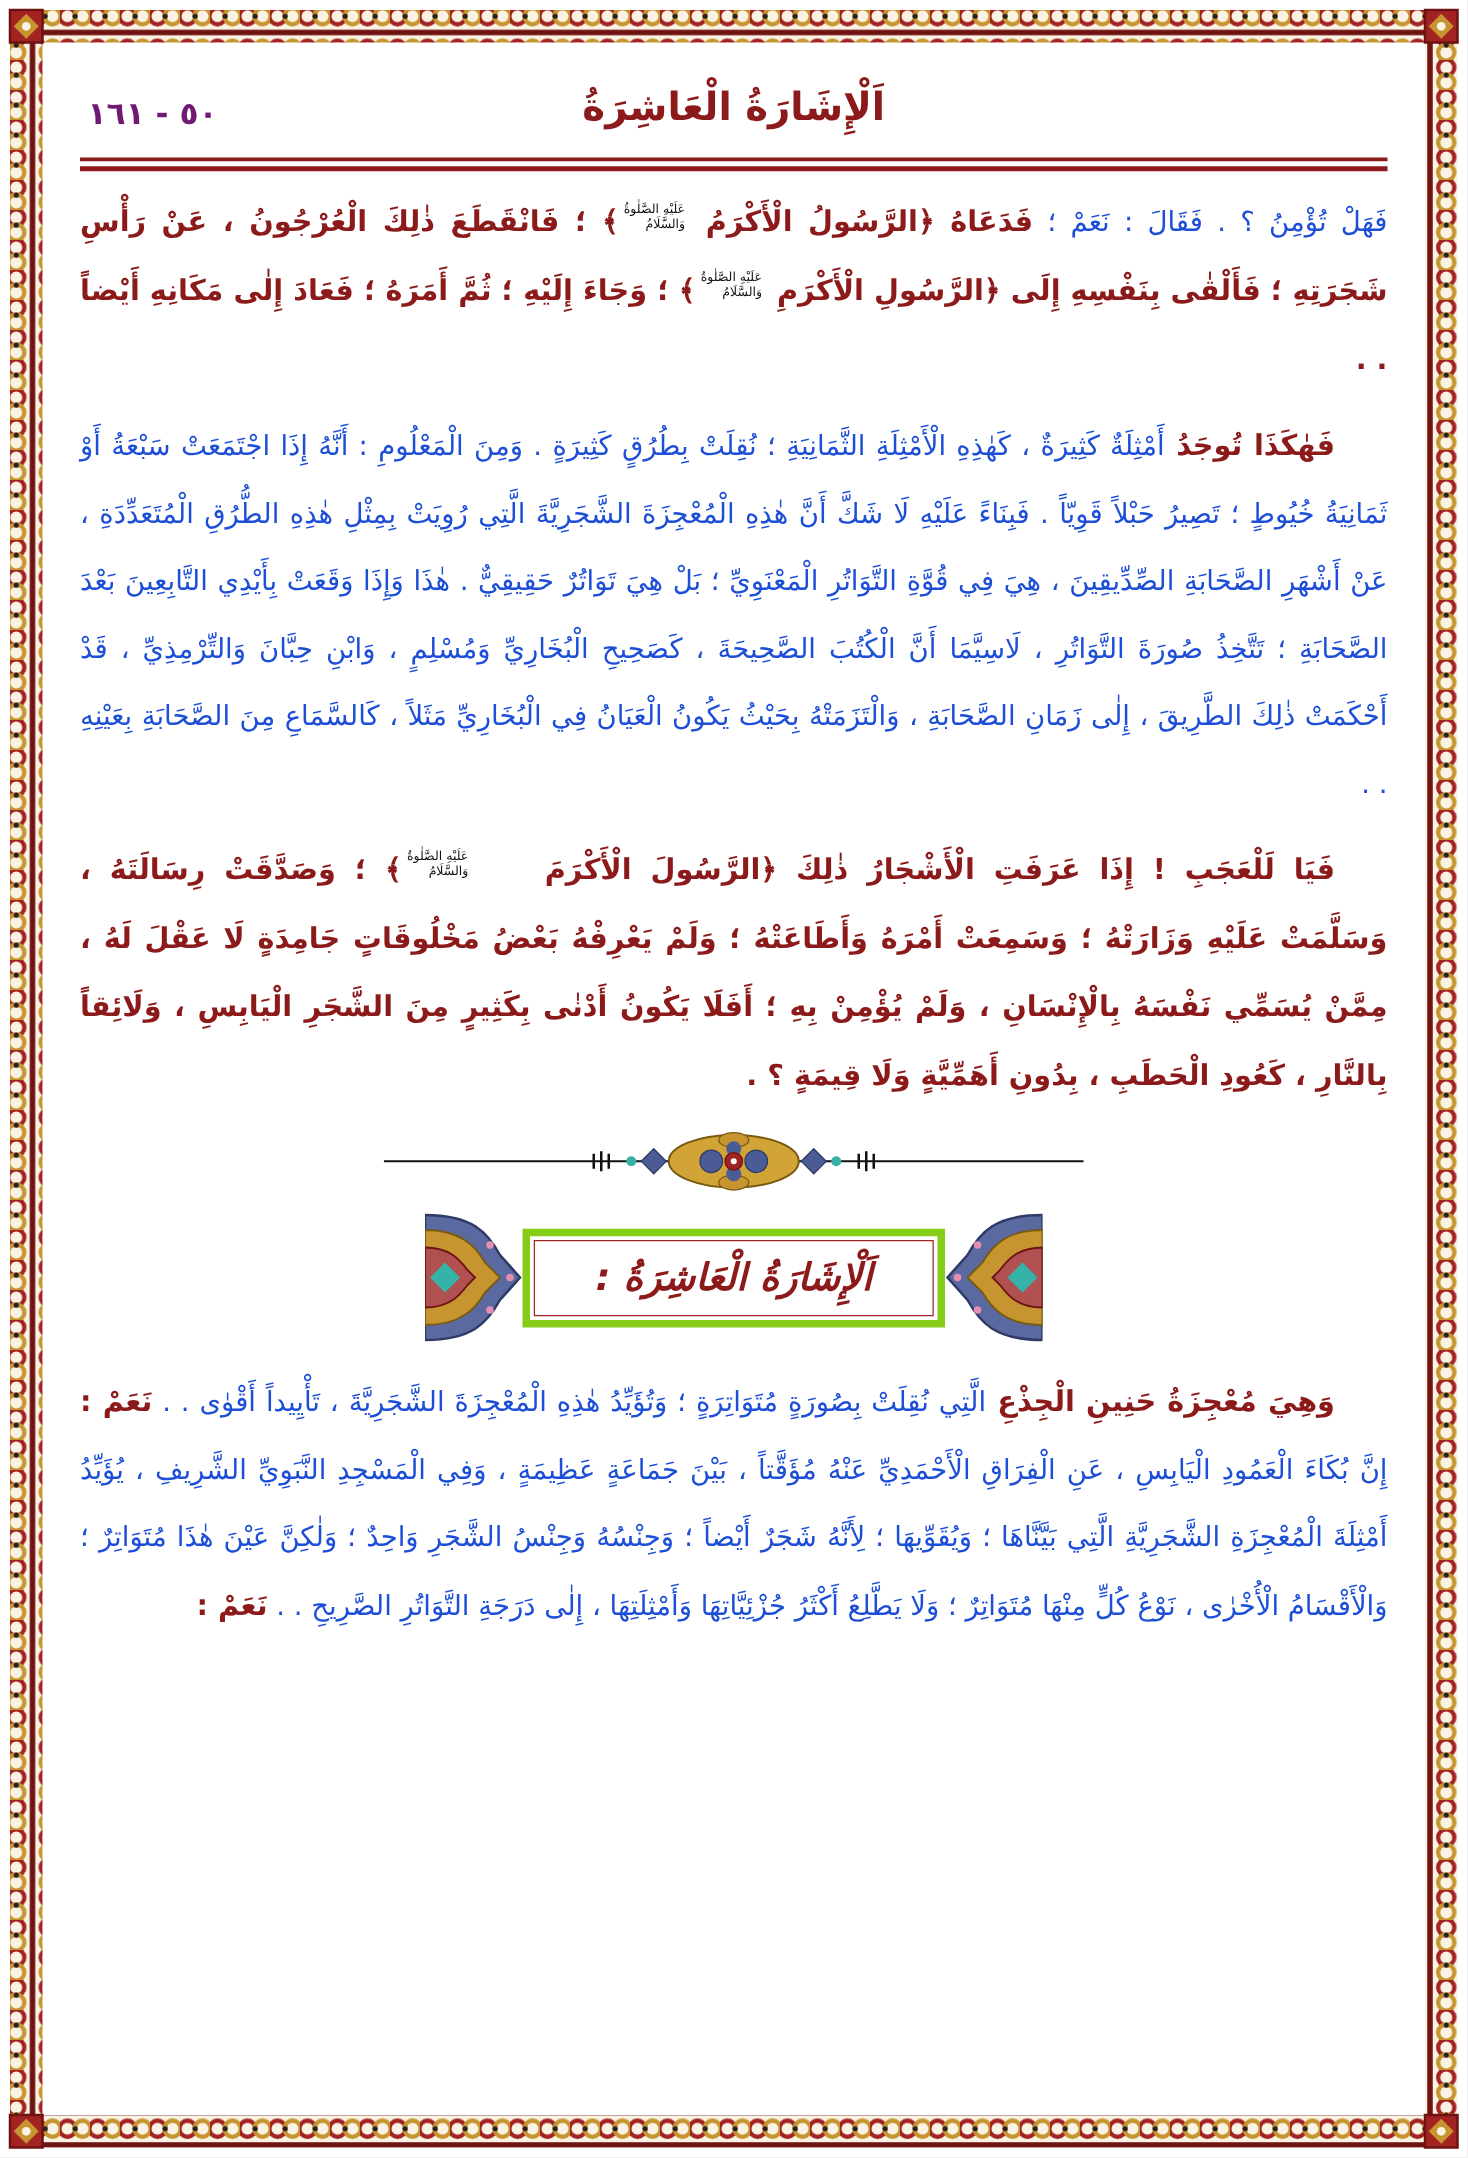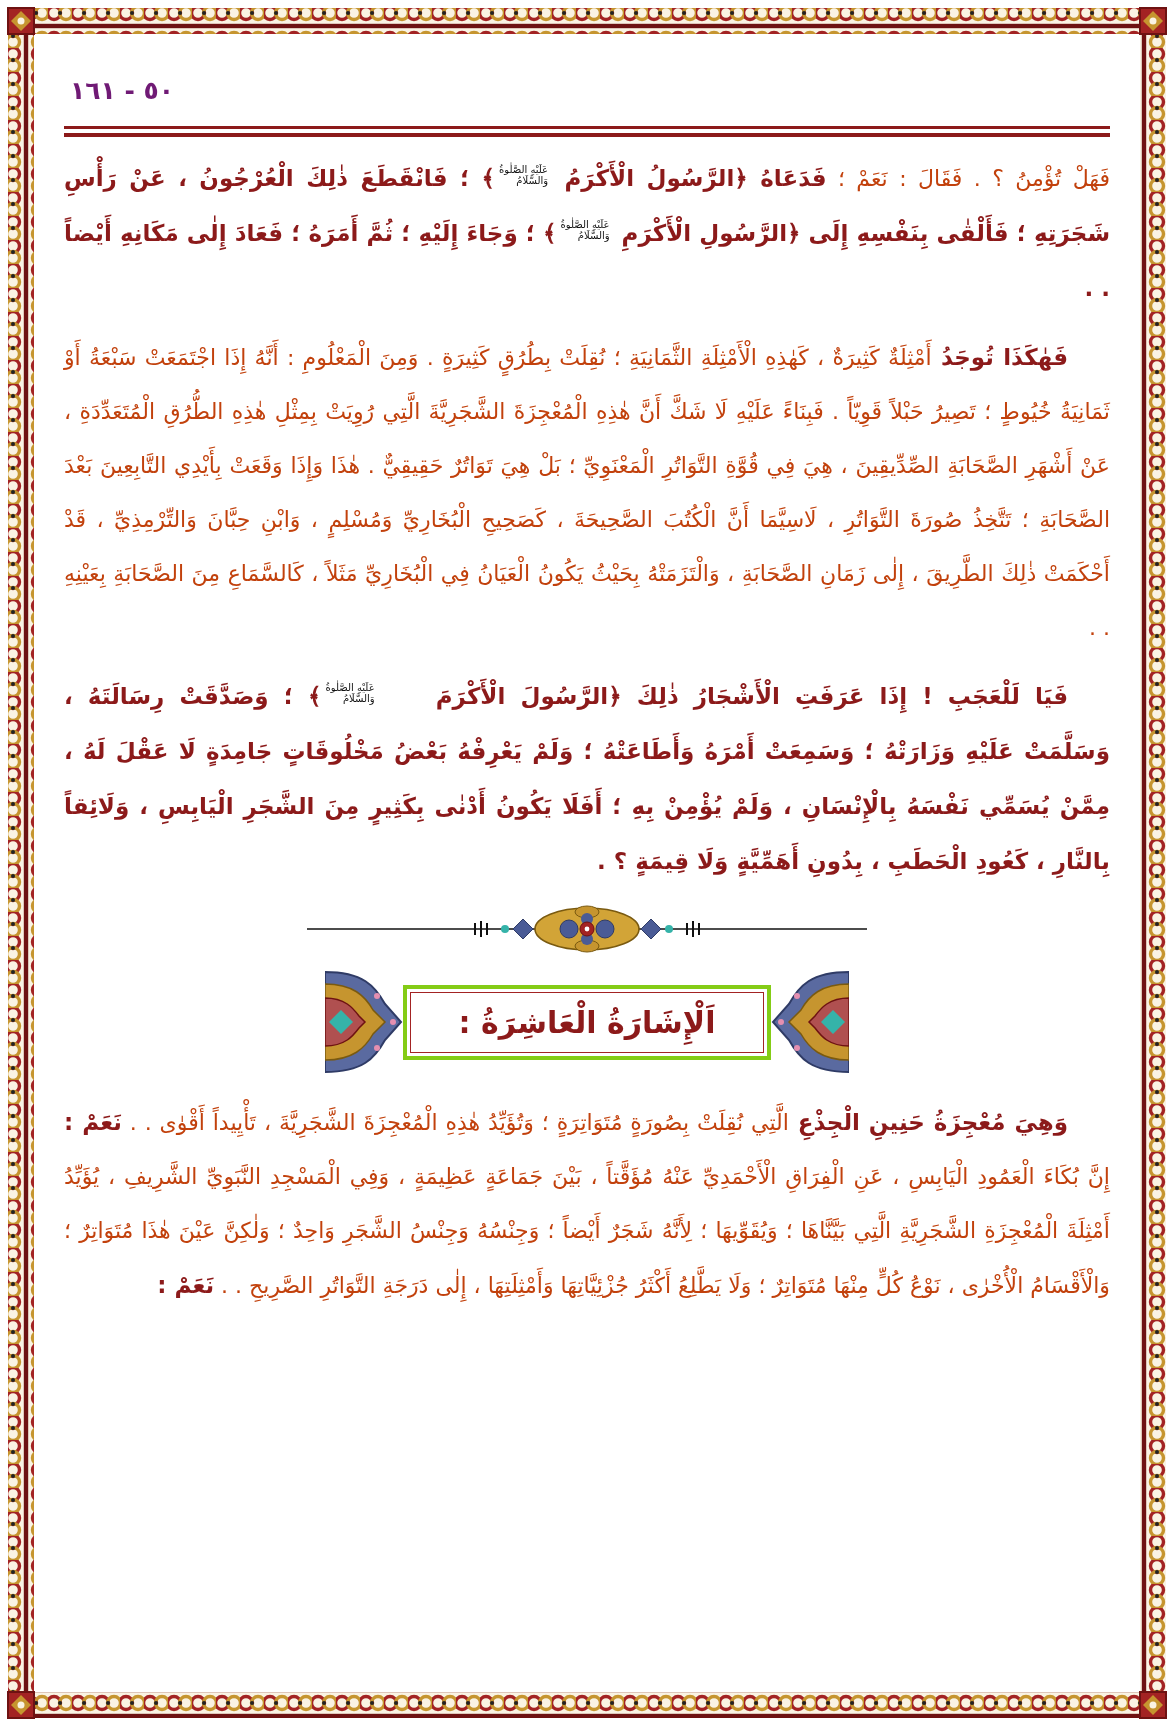--- a/index.html
+++ b/index.html
@@ -39,21 +39,21 @@
   .body-top,.body-bottom{direction:rtl;}
   .para{
     margin:14px 0 0 0;
     font-size:22px;
     line-height:54px;
     text-align:justify;
     color:#131313;
     direction:rtl;
   }
   .para.indent{text-indent:42px;}
-  .run-black{color:#c2410c;}
+  .run-black{color:#1d4ed8;}
   .run-red{color:#8C1A1A;font-weight:bold;font-size:23px;}
   .saw{
     display:inline-block;
     font-size:10px;
     line-height:1.15;
     text-align:right;
     vertical-align:middle;
     margin:0 4px;
     transform:translateY(-5px);
     font-weight:normal;
@@ -63,23 +63,24 @@
     height:48px;
     display:flex;justify-content:center;align-items:center;
   }
   .section-box-row{
     margin-top:10px;
     display:flex;justify-content:center;align-items:center;
     height:118px;
   }
   .wing{flex:0 0 auto;}
   .tbox{
-    border:4px solid #84cc16;
+    border:6px solid #84cc16;
     padding:3px;
     background:#fff;
+    font-style:italic;
   }
   .tbox-inner{
     border:1px solid #A32323;
     padding:12px 48px;
     font-size:30px;font-weight:bold;
     color:#8C1A1A;
     white-space:nowrap;
   }
 </style>
 </head>
@@ -129,20 +130,21 @@
     <g>
       <rect x="1140" y="1692" width="26" height="26" fill="#A32323" stroke="#6E1212" stroke-width="2"></rect>
       <path d="M1153 1695 L1163 1705 L1153 1715 L1143 1705 Z" fill="#C6952F"></path>
         <circle cx="1153" cy="1705" r="3.5" fill="#FAF3E3"></circle>
     </g>
   </svg>
 
   <div class="inner">
 
     <div class="header">
+      <div class="header-title">اَلْإِشَارَةُ الْعَاشِرَةُ</div>
       <div class="page-label">٥٠ - ١٦١</div>
     </div>
 
     <div class="rule"></div>
 
     <div class="body-top">
         <p class="para"><span class="run-black">فَهَلْ تُؤْمِنُ ؟ . فَقَالَ : نَعَمْ ؛ </span><span class="run-red">فَدَعَاهُ ﴿الرَّسُولُ الْأَكْرَمُ </span><span class="saw"><span style="display: block;">عَلَيْهِ الصَّلٰوةُ</span><span style="display: block;">وَالسَّلَامُ</span></span><span class="run-red">﴾ ؛ فَانْقَطَعَ ذٰلِكَ الْعُرْجُونُ ، عَنْ رَأْسِ شَجَرَتِهِ ؛ فَأَلْقٰى بِنَفْسِهِ إِلَى ﴿الرَّسُولِ الْأَكْرَمِ </span><span class="saw"><span style="display: block;">عَلَيْهِ الصَّلٰوةُ</span><span style="display: block;">وَالسَّلَامُ</span></span><span class="run-red">﴾ ؛ وَجَاءَ إِلَيْهِ ؛ ثُمَّ أَمَرَهُ ؛ فَعَادَ إِلٰى مَكَانِهِ أَيْضاً . .</span></p>
         <p class="para indent"><span class="run-red">فَهٰكَذَا تُوجَدُ </span><span class="run-black">أَمْثِلَةٌ كَثِيرَةٌ ، كَهٰذِهِ الْأَمْثِلَةِ الثَّمَانِيَةِ ؛ نُقِلَتْ بِطُرُقٍ كَثِيرَةٍ . وَمِنَ الْمَعْلُومِ : أَنَّهُ إِذَا اجْتَمَعَتْ سَبْعَةُ أَوْ ثَمَانِيَةُ خُيُوطٍ ؛ تَصِيرُ حَبْلاً قَوِيّاً . فَبِنَاءً عَلَيْهِ لَا شَكَّ أَنَّ هٰذِهِ الْمُعْجِزَةَ الشَّجَرِيَّةَ الَّتِي رُوِيَتْ بِمِثْلِ هٰذِهِ الطُّرُقِ الْمُتَعَدِّدَةِ ، عَنْ أَشْهَرِ الصَّحَابَةِ الصِّدِّيقِينَ ، هِيَ فِي قُوَّةِ التَّوَاتُرِ الْمَعْنَوِيِّ ؛ بَلْ هِيَ تَوَاتُرٌ حَقِيقِيٌّ . هٰذَا وَإِذَا وَقَعَتْ بِأَيْدِي التَّابِعِينَ بَعْدَ الصَّحَابَةِ ؛ تَتَّخِذُ صُورَةَ التَّوَاتُرِ ، لَاسِيَّمَا أَنَّ الْكُتُبَ الصَّحِيحَةَ ، كَصَحِيحِ الْبُخَارِيِّ وَمُسْلِمٍ ، وَابْنِ حِبَّانَ وَالتِّرْمِذِيِّ ، قَدْ أَحْكَمَتْ ذٰلِكَ الطَّرِيقَ ، إِلٰى زَمَانِ الصَّحَابَةِ ، وَالْتَزَمَتْهُ بِحَيْثُ يَكُونُ الْعَيَانُ فِي الْبُخَارِيِّ مَثَلاً ، كَالسَّمَاعِ مِنَ الصَّحَابَةِ بِعَيْنِهِ . .</span></p>
         <p class="para indent"><span class="run-red">فَيَا لَلْعَجَبِ ! إِذَا عَرَفَتِ الْأَشْجَارُ ذٰلِكَ ﴿الرَّسُولَ الْأَكْرَمَ </span><span class="saw"><span style="display: block;">عَلَيْهِ الصَّلٰوةُ</span><span style="display: block;">وَالسَّلَامُ</span></span><span class="run-red">﴾ ؛ وَصَدَّقَتْ رِسَالَتَهُ ، وَسَلَّمَتْ عَلَيْهِ وَزَارَتْهُ ؛ وَسَمِعَتْ أَمْرَهُ وَأَطَاعَتْهُ ؛ وَلَمْ يَعْرِفْهُ بَعْضُ مَخْلُوقَاتٍ جَامِدَةٍ لَا عَقْلَ لَهُ ، مِمَّنْ يُسَمِّي نَفْسَهُ بِالْإِنْسَانِ ، وَلَمْ يُؤْمِنْ بِهِ ؛ أَفَلَا يَكُونُ أَدْنٰى بِكَثِيرٍ مِنَ الشَّجَرِ الْيَابِسِ ، وَلَائِقاً بِالنَّارِ ، كَعُودِ الْحَطَبِ ، بِدُونِ أَهَمِّيَّةٍ وَلَا قِيمَةٍ ؟ .</span></p>
       </div>

